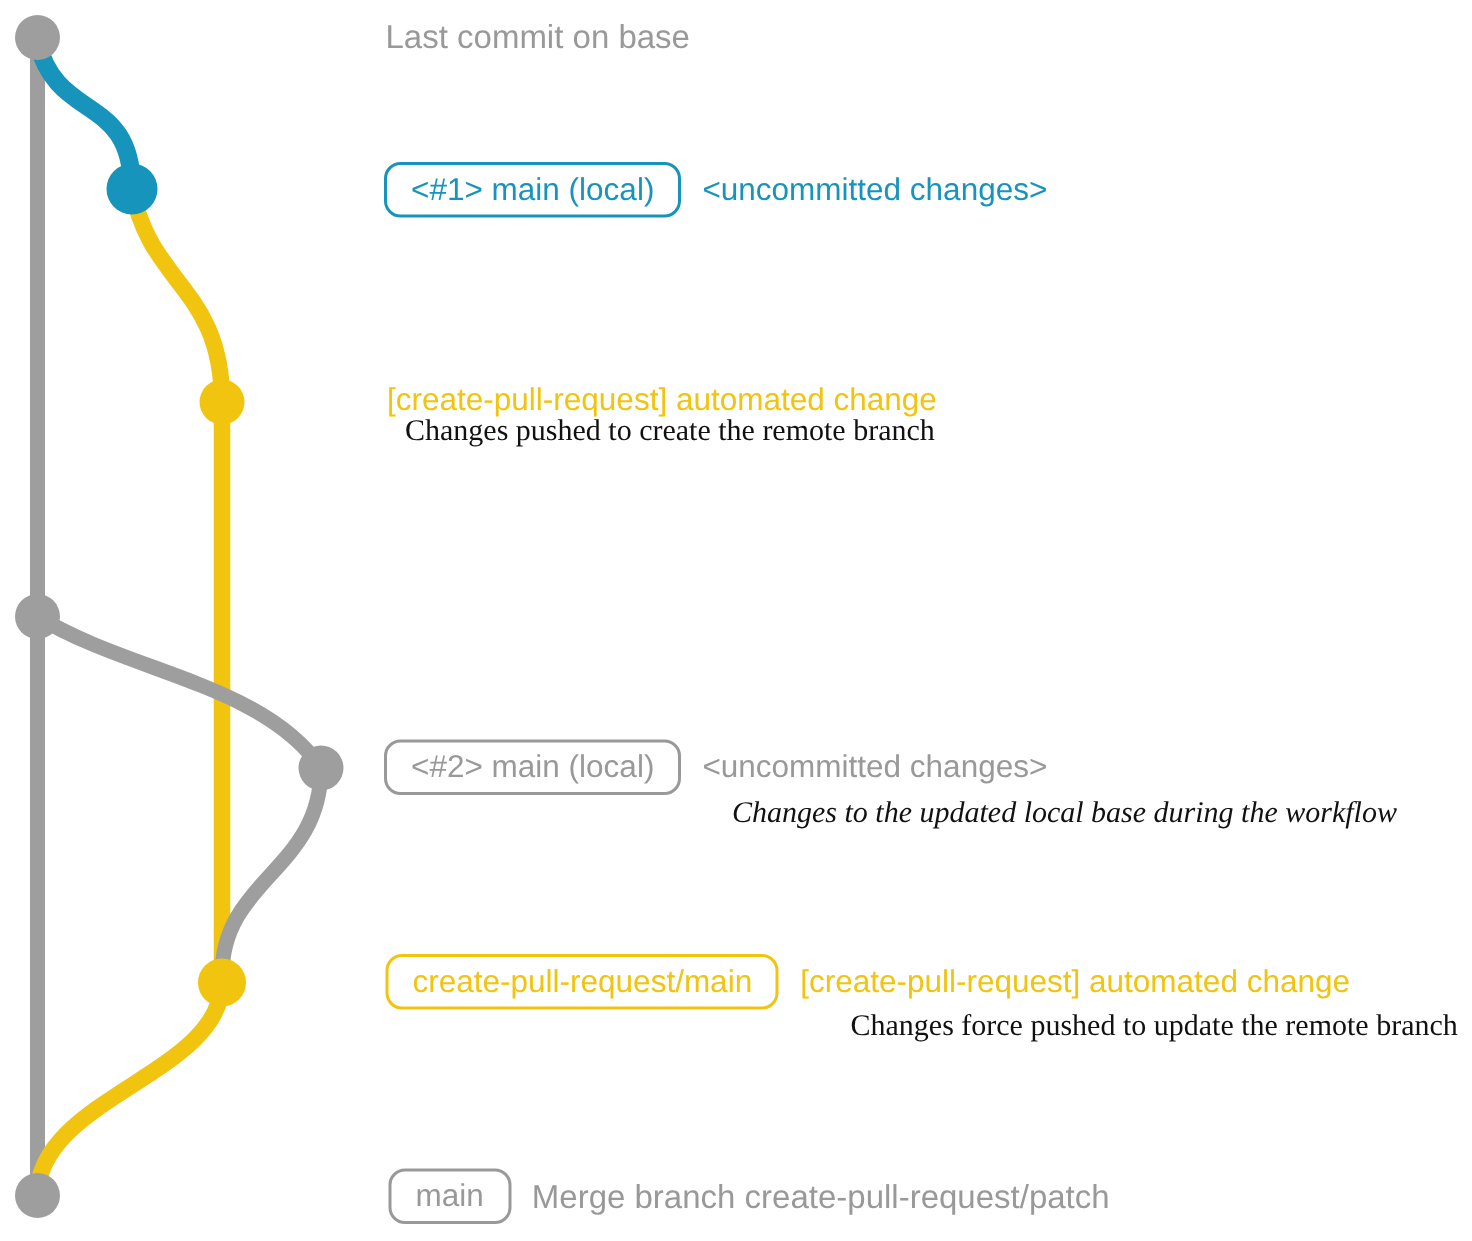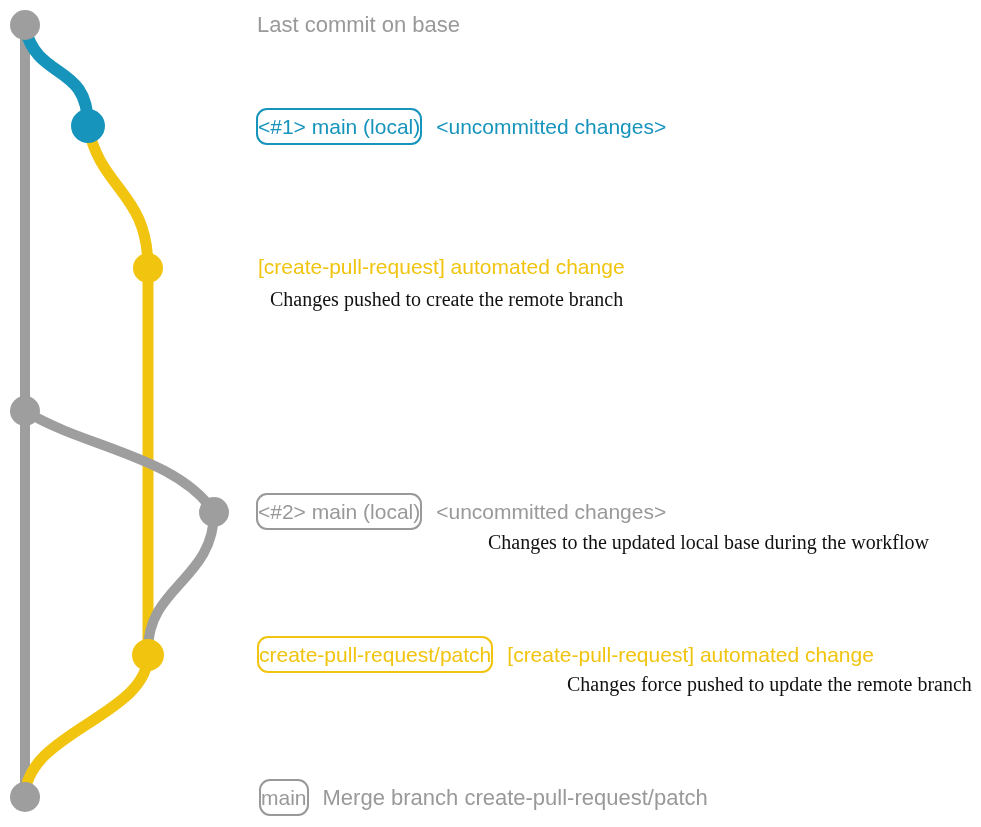--- a/index.html
+++ b/index.html
@@ -20,21 +20,21 @@
   .fill-yellow{fill:var(--c-yellow);}
   .annotation{color:var(--c-gray-text);font-size:22px;white-space:nowrap;}
   .title{font-size:21px;white-space:nowrap;text-align:right;}
   .blue-t{color:var(--c-blue);}
   .yellow-t{color:var(--c-yellow);}
   .gray-t{color:var(--c-gray-text);}
   .desc{font-family:"Liberation Serif", serif;font-size:20px;
         color:var(--c-desc-text);white-space:nowrap;}
   .row{display:flex;align-items:center;gap:14px;}
   .badge{display:inline-flex;align-items:center;justify-content:center;
-         height:37px;padding:0 0;border:2px solid;border-radius:11px;
+         height:37px;padding:0 16px;border:2px solid;border-radius:11px;
          font-size:21px;background:var(--c-bg);box-sizing:border-box;
          white-space:nowrap;}
   .badge.blue-b{border-color:var(--c-blue);color:var(--c-blue);}
   .badge.gray-b{border-color:var(--c-gray-text);color:var(--c-gray-text);}
   .badge.yellow-b{border-color:var(--c-yellow);color:var(--c-yellow);}
 </style>
 </head>
 <body>
 
 <div class="stage">
@@ -65,31 +65,31 @@
   </svg>
 
   <div class="abs annotation" style="left:257px;top:12px;">Last commit on base</div>
 
   <div class="abs row" style="left:256px;top:108px;">
     <span class="badge blue-b">&lt;#1&gt; main (local)</span>
     <span class="title blue-t">&lt;uncommitted changes&gt;</span>
   </div>
 
   <div class="abs title yellow-t" style="left:258px;top:255px;">[create-pull-request] automated change</div>
-  <div class="abs desc" style="left:270px;top:288px;text-align:center;">Changes pushed to create the remote branch</div>
+  <div class="abs desc" style="left:270px;top:276px;text-align:center;">Changes pushed to create the remote branch</div>
 
 
   <div class="abs row" style="left:256px;top:493px;">
     <span class="badge gray-b">&lt;#2&gt; main (local)</span>
     <span class="title gray-t">&lt;uncommitted changes&gt;</span>
   </div>
-  <div class="abs desc" style="left:488px;top:531px;">Changes to the updated local base during the workflow</div>
+  <div class="abs desc" style="left:488px;top:531px;font-style:italic;">Changes to the updated local base during the workflow</div>
 
   <div class="abs row" style="left:257px;top:636px;">
-    <span class="badge yellow-b">create-pull-request/patch</span>
+    <span class="badge yellow-b">create-pull-request/main</span>
     <span class="title yellow-t">[create-pull-request] automated change</span>
   </div>
   <div class="abs desc" style="left:567px;top:673px;">Changes force pushed to update the remote branch</div>
 
   <div class="abs row" style="left:259px;top:779px;">
     <span class="badge gray-b">main</span>
     <span class="annotation">Merge branch create-pull-request/patch</span>
   </div>
 
 </div>

